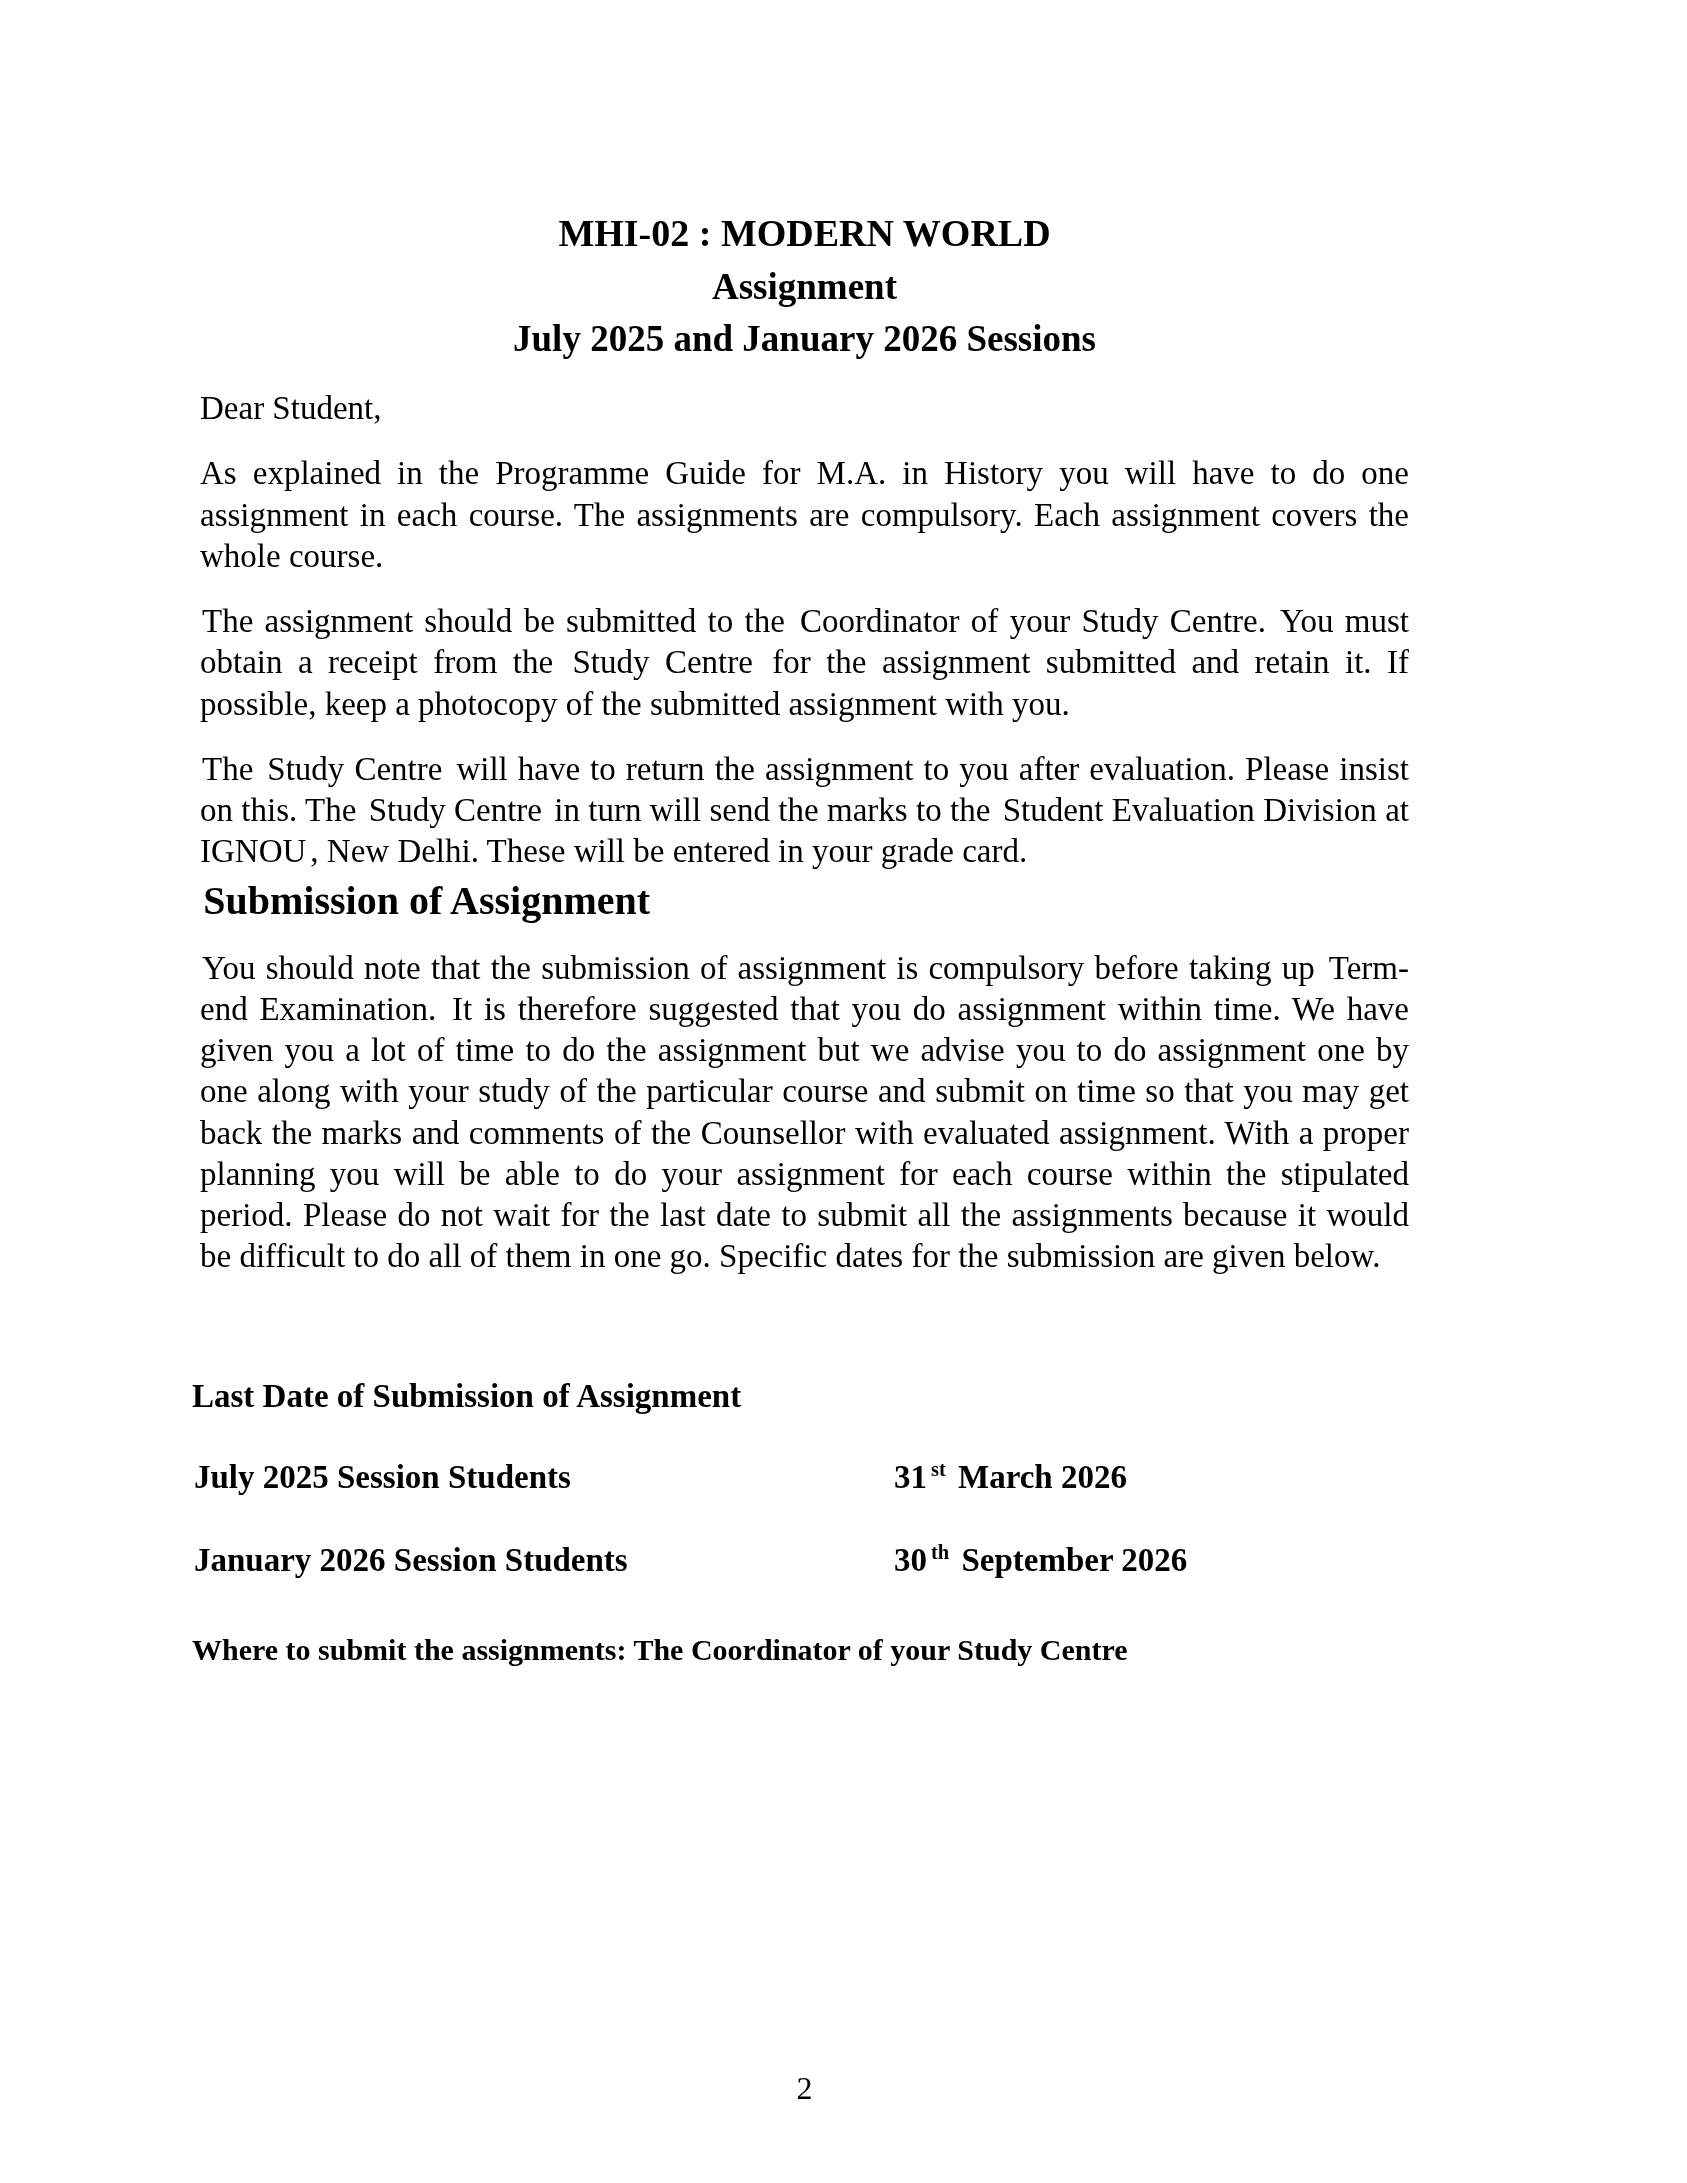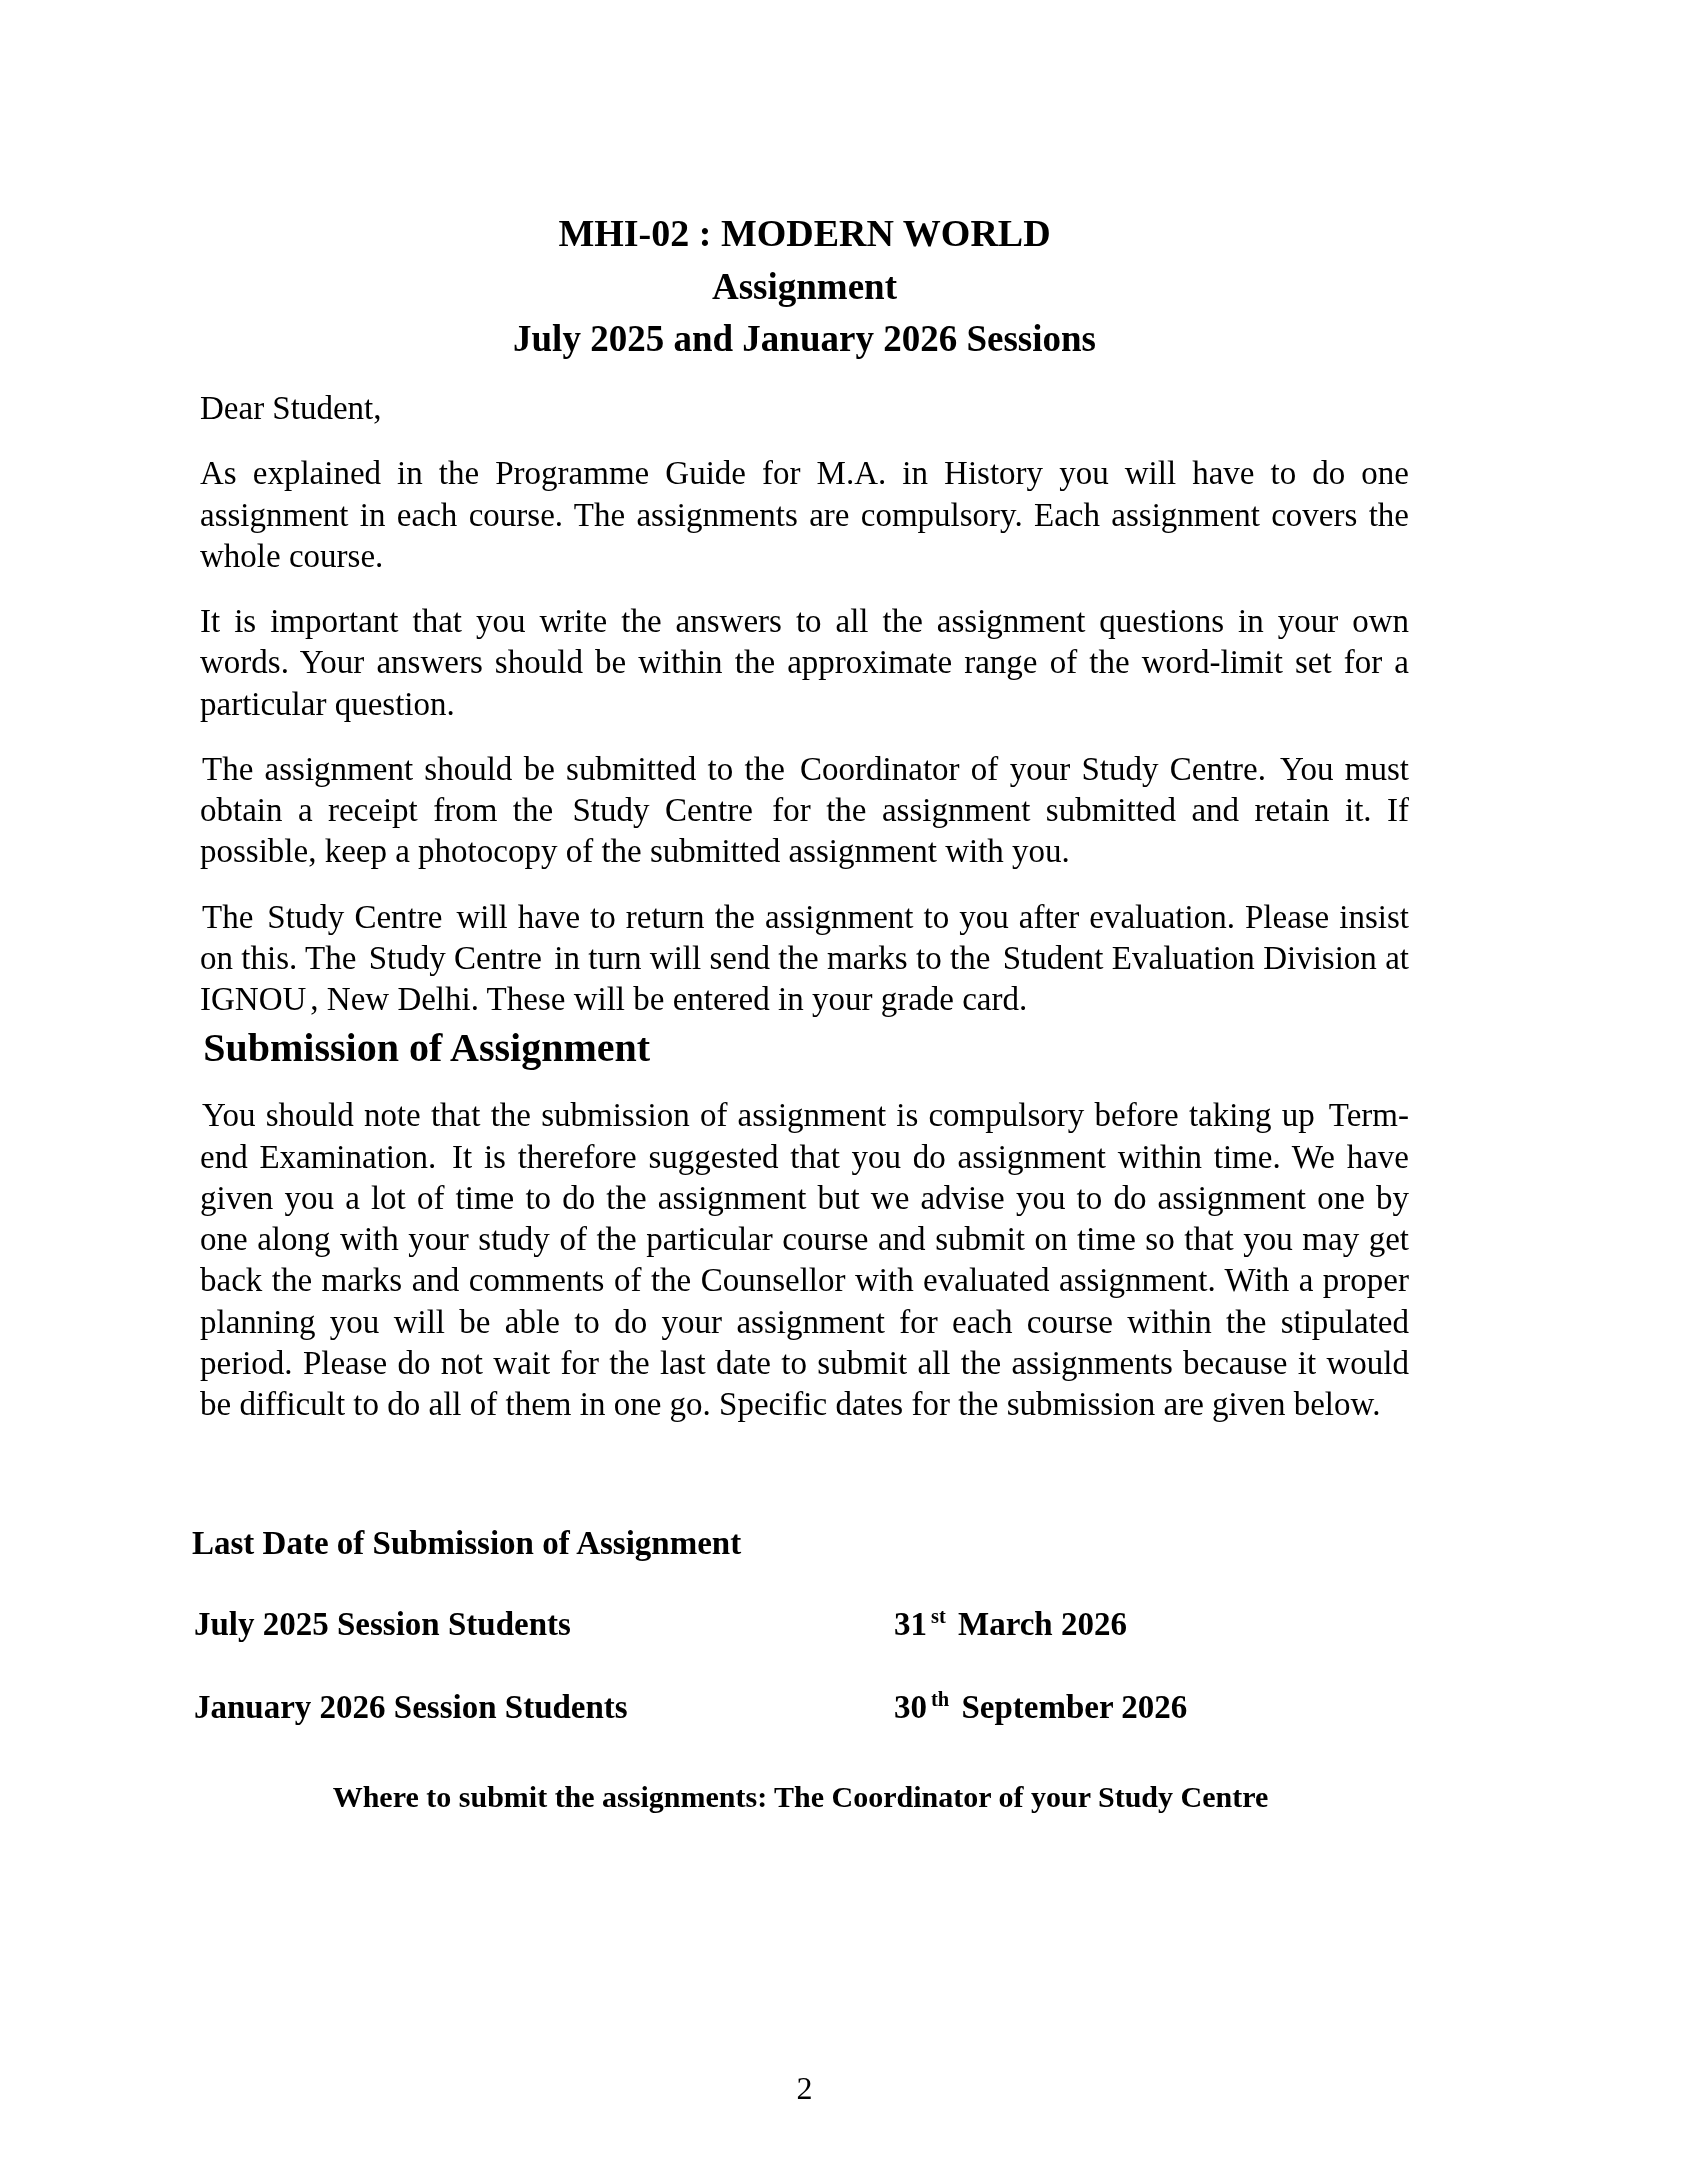--- a/index.html
+++ b/index.html
@@ -66,21 +66,20 @@
   .date-value sup {
     font-size: 0.62em;
     vertical-align: super;
     line-height: 0;
   }
   .footer-note {
     font-size: 30px;
     font-weight: bold;
     margin-top: 48px;
     margin-left: -8px;
-    text-align: center;
   }
   .page-number {
     position: absolute;
     left: 0;
     right: 86px;
     bottom: 78px;
     text-align: center;
     font-size: 32px;
   }
 </style>
@@ -93,21 +92,20 @@
     <div class="doc-header">
       <div class="doc-title">MHI-02 : MODERN WORLD</div>
       <div class="doc-sub">Assignment</div>
       <div class="doc-sub">July 2025 and January 2026 Sessions</div>
     </div>
 
     <p class="para salutation">Dear Student,</p>
 
     <p class="para">As explained in the Programme Guide for M.A. in History you will have to do one assignment in each course.  The assignments are compulsory. Each assignment covers the whole course.</p>
 
-    <p class="para">It is important that you write the answers to all the assignment questions in your own words. Your answers should be within the approximate range of the word-limit set for a particular question.</p>
 
     <p class="para"><span>The assignment should be submitted to the </span><span class="bold">Coordinator of your Study Centre.</span><span> You must obtain a receipt from the </span><span class="bold">Study Centre</span><span> for the assignment submitted and retain it. If possible, keep a photocopy of the submitted assignment with you.</span></p>
 
     <p class="para"><span>The </span><span class="bold">Study Centre</span><span> will have to return the assignment to you after evaluation. Please insist on this. The </span><span class="bold">Study Centre</span><span> in turn will send the marks to the  </span><span class="bold">Student Evaluation Division at IGNOU</span><span>, New Delhi.  These will be entered in your grade card.</span></p>
 
     <div class="section-heading">Submission of Assignment</div>
 
     <p class="para"><span>You should note that the submission of assignment is compulsory before taking up </span><span class="bold">Term-end Examination.</span><span> It is therefore suggested that you do assignment within time.  We have given you a lot of time to do the assignment but we advise you to do assignment one by one along with your study of the particular course and submit on time so that you may get back the marks and comments of the Counsellor with evaluated assignment. With a proper planning you will be able to do your assignment for each course within the stipulated period.  Please do not wait for the last date to submit all the assignments because it would be difficult to do all of them in one go. Specific dates for the submission are given below.</span></p>
 
     <div class="lastdate-heading">Last Date of Submission of Assignment</div>

